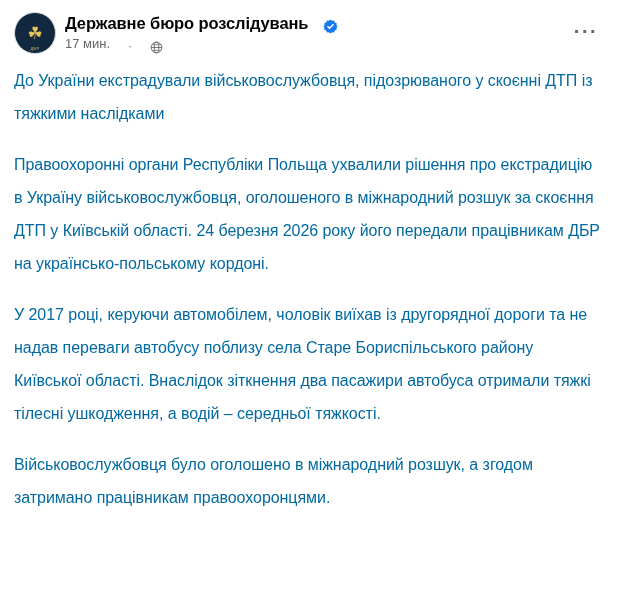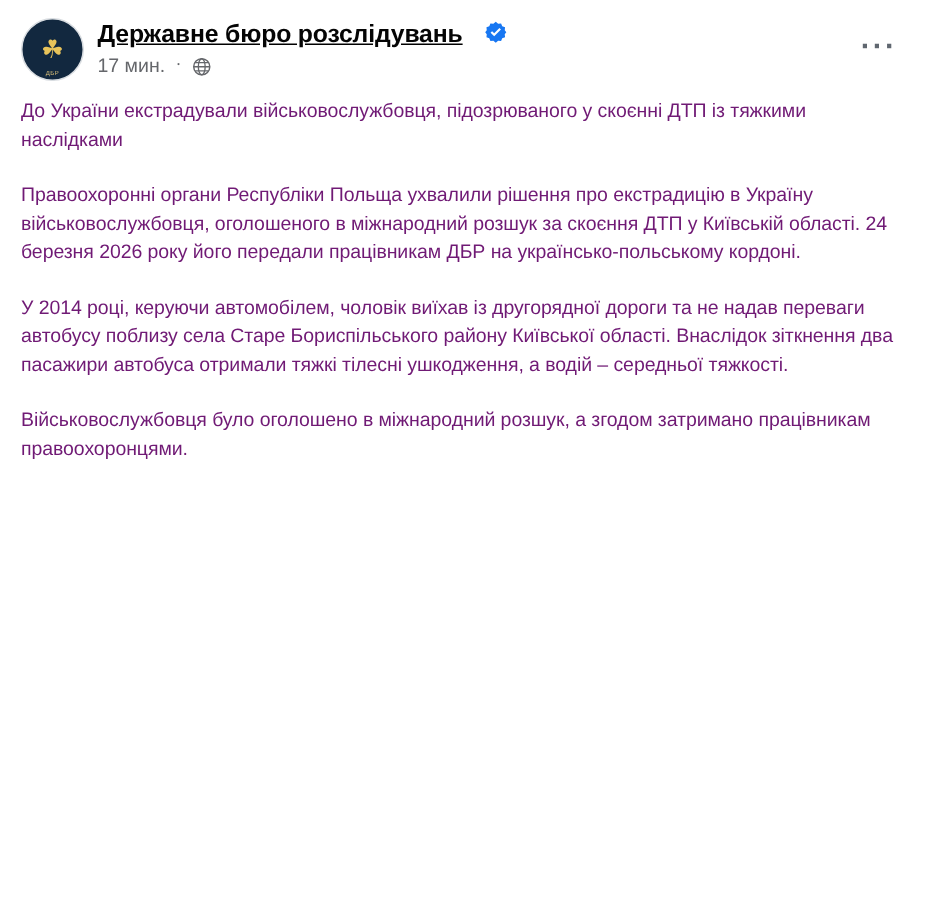--- a/index.html
+++ b/index.html
@@ -54,43 +54,42 @@
     color: #d9c07a;
     letter-spacing: 0.3px;
   }
   .header-text {
     flex: 1 1 auto;
     min-width: 0;
     padding-top: 1px;
   }
   .name-row {
     display: flex;
-    align-items: flex-start;
+    align-items: flex-end;
     gap: 15px;
-    text-decoration: underline;
   }
   .page-name {
     font-size: 16.5px;
     font-weight: bold;
     color: #050505;
     line-height: 20px;
     letter-spacing: -0.1px;
   }
   .verified {
     width: 15px;
     height: 15px;
     flex: 0 0 15px;
     display: inline-block;
     position: relative;
     top: 1px;
   }
   .meta-row {
     display: flex;
-    align-items: flex-start;
-    gap: 7px;
+    align-items: flex-end;
+    gap: 18px;
     margin-top: 3px;
     color: #65676b;
     font-size: 13px;
     line-height: 16px;
   }
   .dot-sep { font-size: 12px; line-height: 12px; }
   .globe {
     width: 13px;
     height: 13px;
     display: inline-block;
@@ -107,23 +106,23 @@
     border-radius: 50%;
     color: #606770;
     font-size: 20px;
     letter-spacing: 1.5px;
     font-weight: bold;
     cursor: pointer;
     margin-top: 2px;
     user-select: none;
   }
   .post-body {
-    color: #701a75;
-    font-size: 13px;
-    line-height: 19px;
+    color: #0369a1;
+    font-size: 16px;
+    line-height: 33px;
     letter-spacing: -0.05px;
   }
   .post-body p {
     margin: 0 0 18px 0;
   }
   .post-body p:last-child { margin-bottom: 0; }
 </style>
 </head>
 <body>
 
@@ -160,17 +159,17 @@
         </span>
       </div>
     </div>
 
     <div class="menu-dots">···</div>
   </div>
 
   <div class="post-body">
     <p>До України екстрадували військовослужбовця, підозрюваного у скоєнні ДТП із тяжкими наслідками</p>
     <p>Правоохоронні органи Республіки Польща ухвалили рішення про екстрадицію в Україну військовослужбовця, оголошеного в міжнародний розшук за скоєння ДТП у Київській області. 24 березня 2026 року його передали працівникам ДБР на українсько-польському кордоні.</p>
-    <p>У 2014 році, керуючи автомобілем, чоловік виїхав із другорядної дороги та не надав переваги автобусу поблизу села Старе Бориспільського району Київської області. Внаслідок зіткнення два пасажири автобуса отримали тяжкі тілесні ушкодження, а водій – середньої тяжкості.</p>
+    <p>У 2017 році, керуючи автомобілем, чоловік виїхав із другорядної дороги та не надав переваги автобусу поблизу села Старе Бориспільського району Київської області. Внаслідок зіткнення два пасажири автобуса отримали тяжкі тілесні ушкодження, а водій – середньої тяжкості.</p>
     <p>Військовослужбовця було оголошено в міжнародний розшук, а згодом затримано працівникам правоохоронцями.</p>
   </div>
 
 </div>
 
 </body></html>

